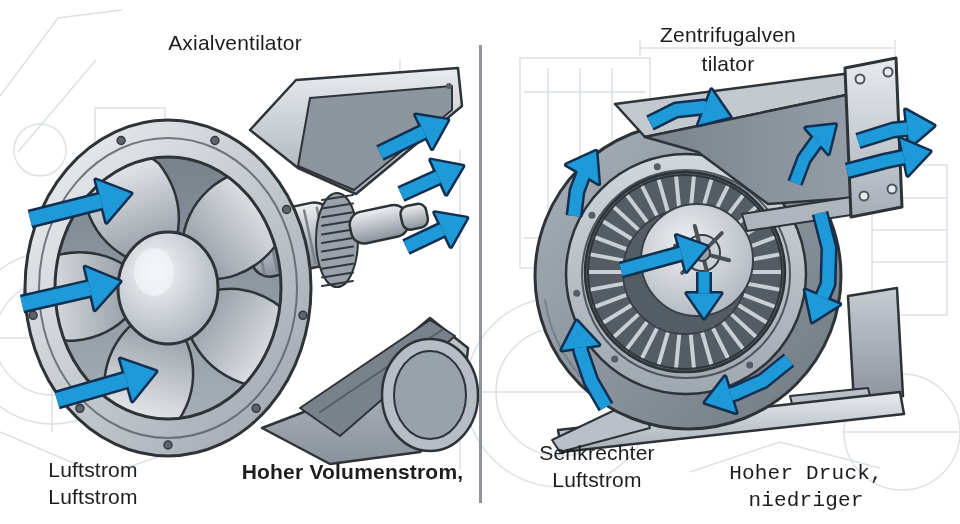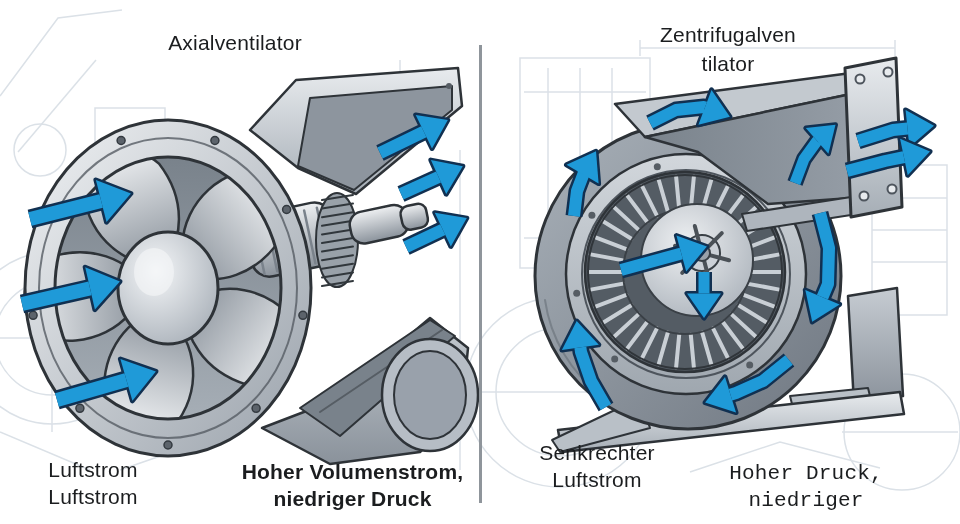--- a/index.html
+++ b/index.html
@@ -351,21 +351,20 @@
   <div>tilator</div>
 </div>
 
 <div class="lbl" style="left:22px;top:456px;width:142px;">
   <div>Luftstrom</div>
   <div>Luftstrom</div>
 </div>
 
 <div class="lbl" style="left:235px;top:458px;width:235px;font-weight:bold;">
   <div>Hoher Volumenstrom,</div>
-  <div>niedriger Druck</div>
 </div>
 
 <div class="lbl" style="left:527px;top:439px;width:140px;">
   <div>Senkrechter</div>
   <div>Luftstrom</div>
 </div>
 
 <div class="lbl" style="left:689px;top:460px;width:234px;font-family:Liberation Mono, monospace;">
   <div>Hoher Druck, niedriger</div>
 </div>

